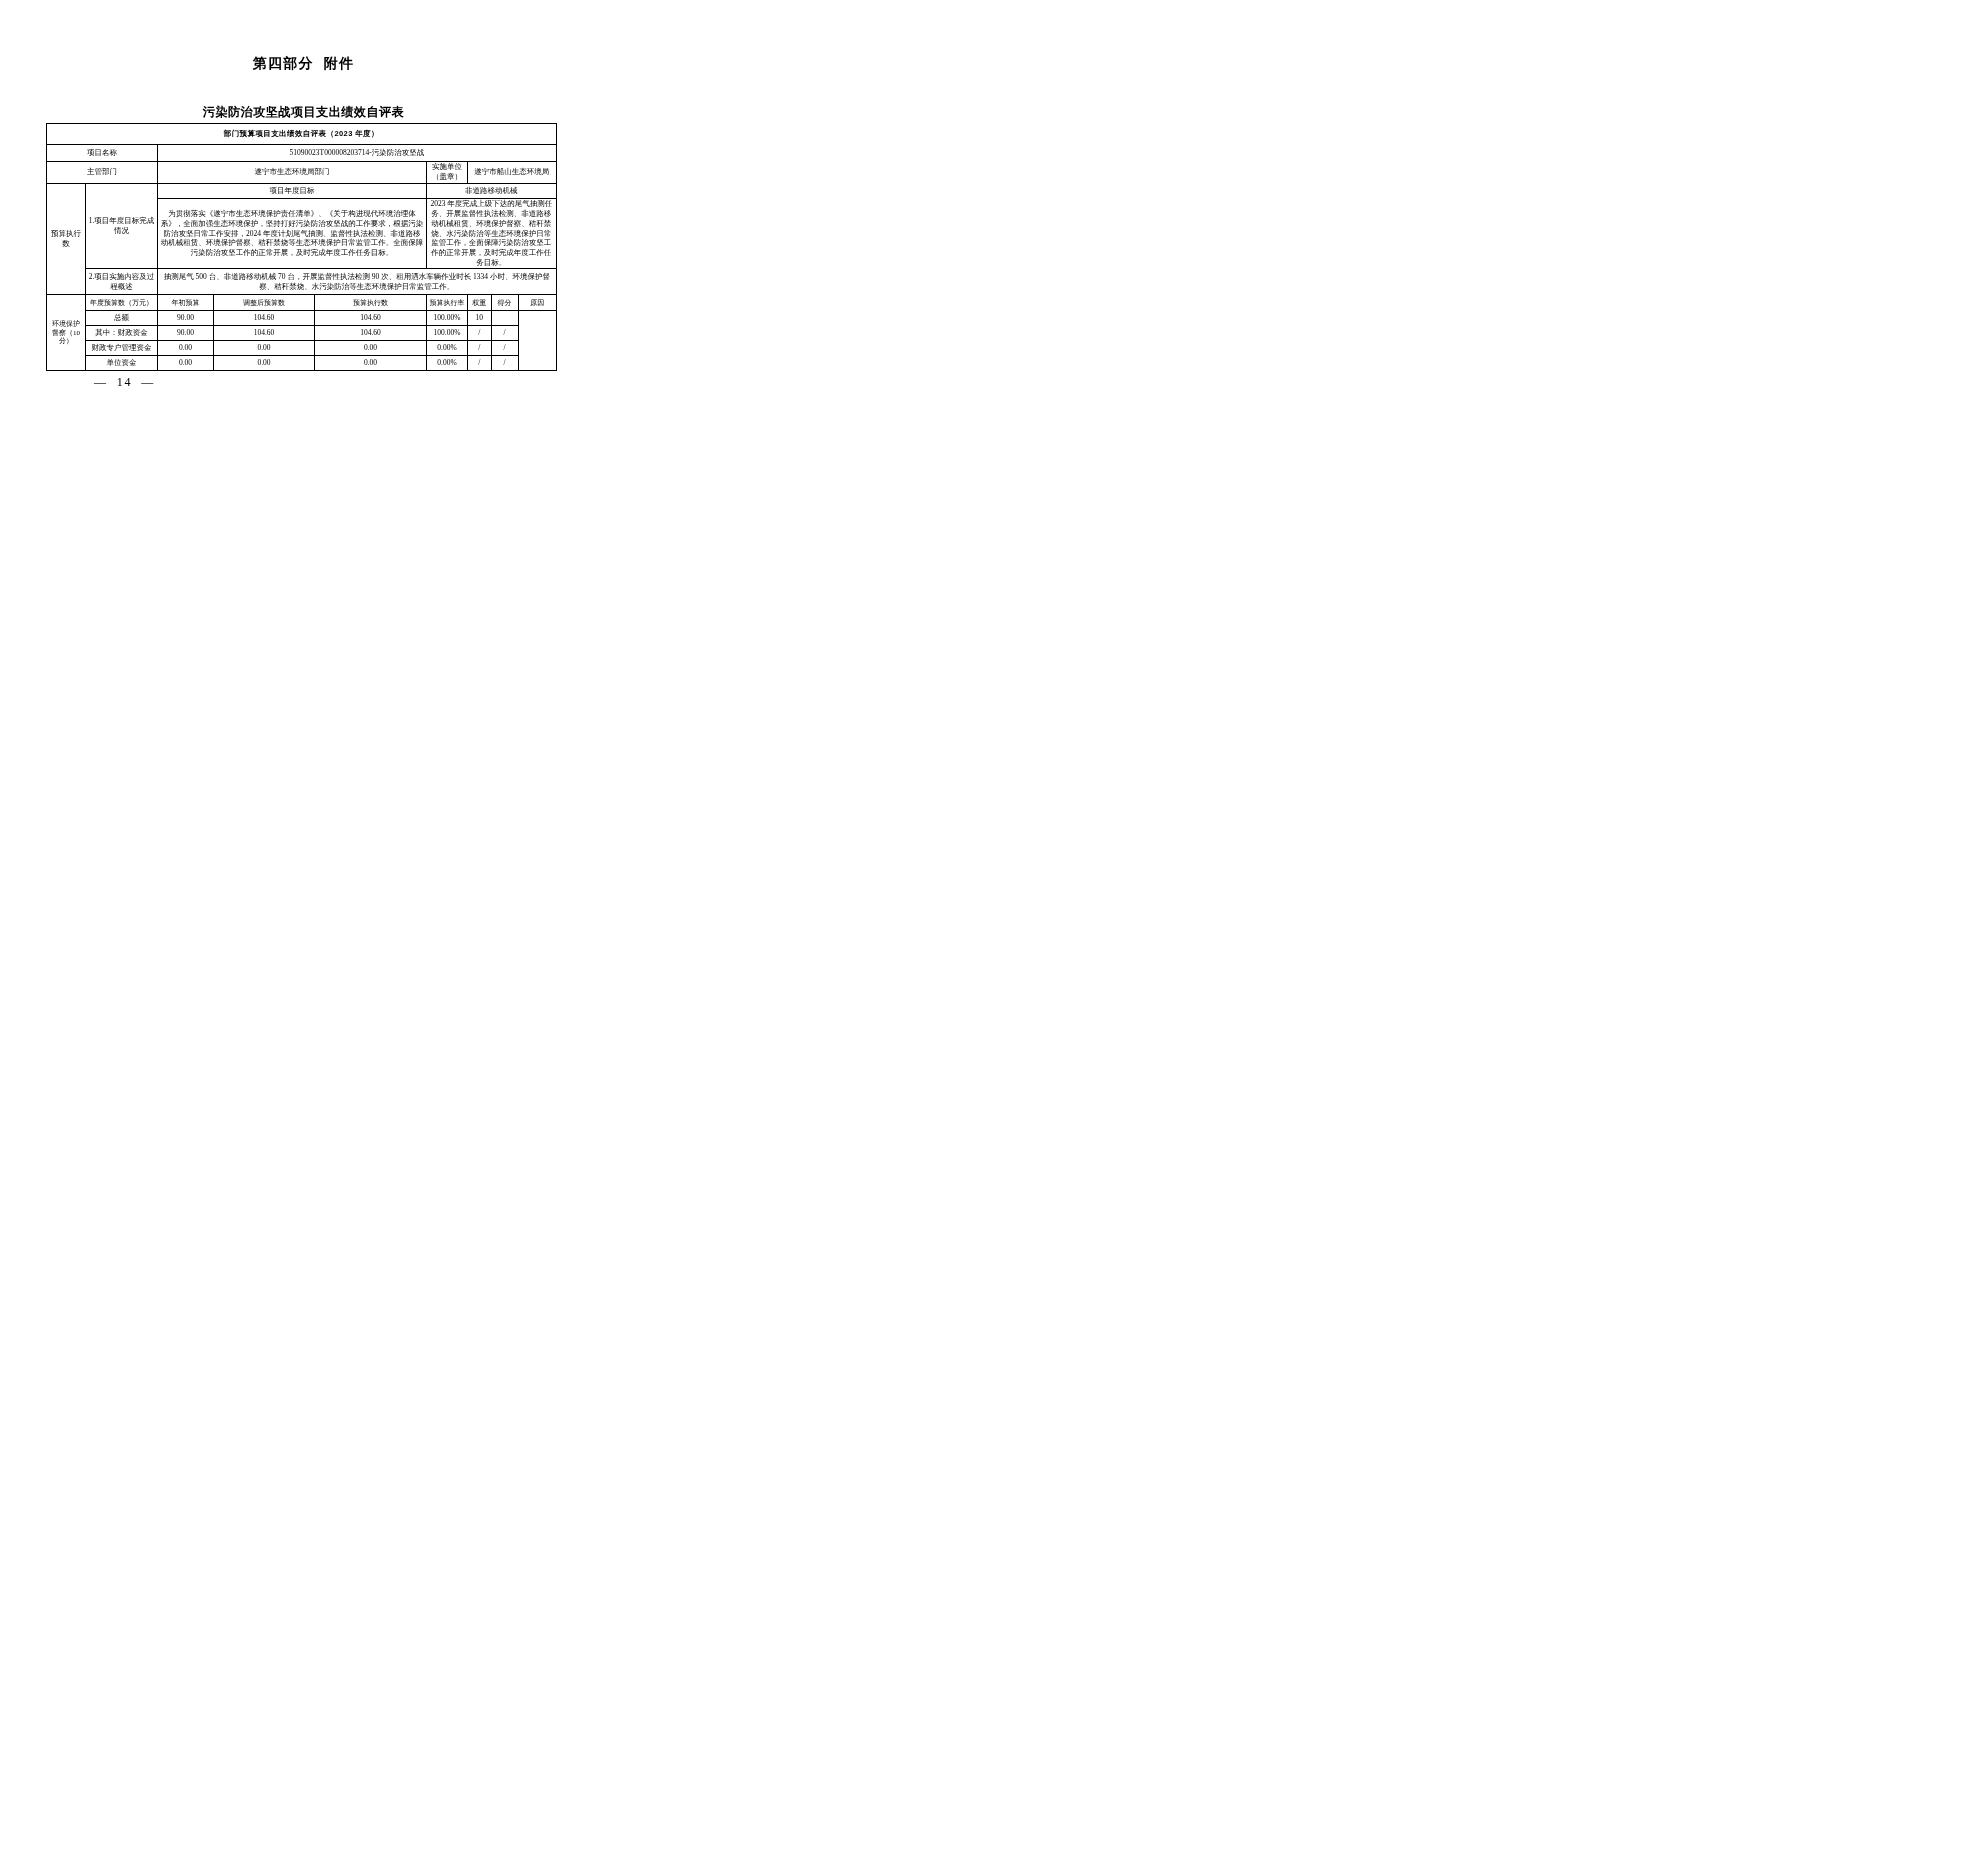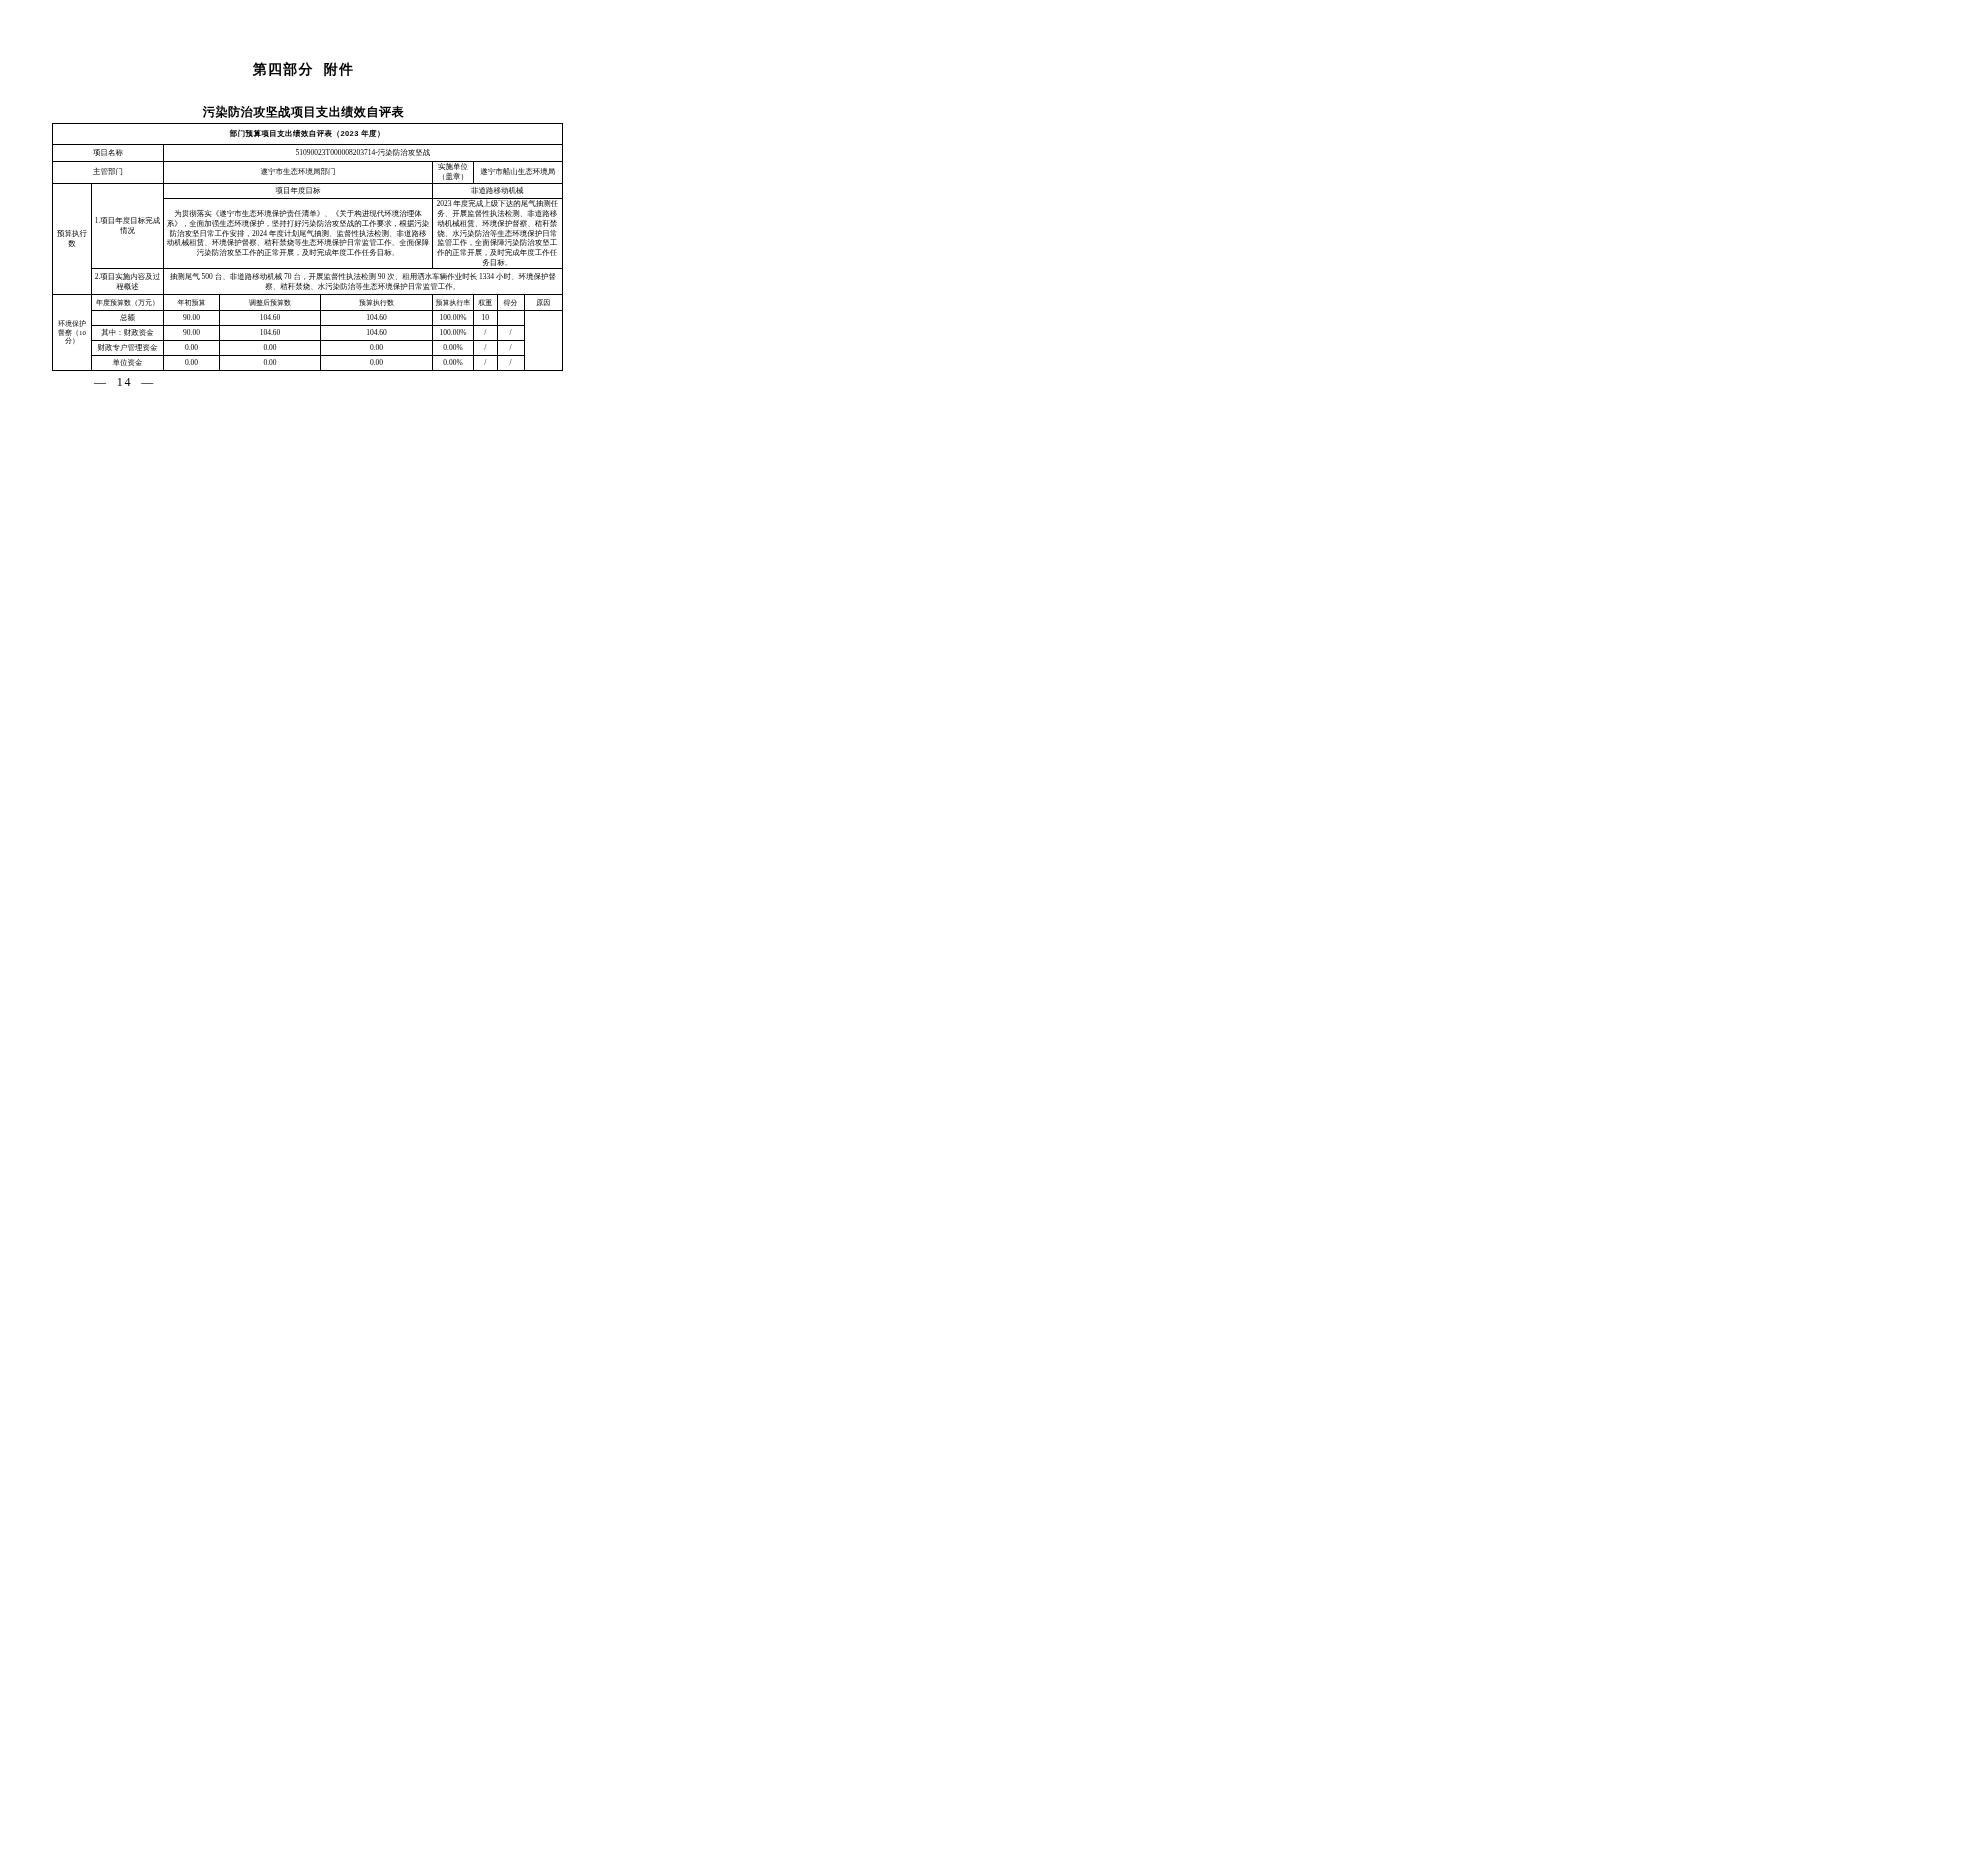--- a/index.html
+++ b/index.html
@@ -5,34 +5,34 @@
   html,body{margin:0;padding:0;background:#ffffff;}
   .page{
     position:relative;
     width:607px;height:429px;
     background:#fff;
     color:#000;
     font-family:"Liberation Serif","DejaVu Serif",serif;
     overflow:hidden;
   }
   .part-title{
-    position:absolute;top:61px;left:0;width:100%;
+    position:absolute;top:55px;left:0;width:100%;
     text-align:center;
     font-family:"Liberation Sans","DejaVu Sans",sans-serif;
     font-weight:bold;font-size:14px;letter-spacing:1.2px;
     white-space:pre;
   }
   .doc-title{
     position:absolute;top:104px;left:0;width:100%;
     text-align:center;
     font-family:"Liberation Sans","DejaVu Sans",sans-serif;
     font-weight:bold;font-size:12.2px;letter-spacing:0.4px;
   }
   table.selfeval{
-    position:absolute;left:52px;top:123px;
+    position:absolute;left:46px;top:123px;
     width:509px;
     border-collapse:collapse;table-layout:fixed;
     border:0.8px solid #000;
   }
   table.selfeval td{
     border-left:0.4px solid #000;
     border-right:0.4px solid #000;
     border-top:0.8px solid #000;
     border-bottom:0.8px solid #000;
     padding:0.8px 2.4px;

